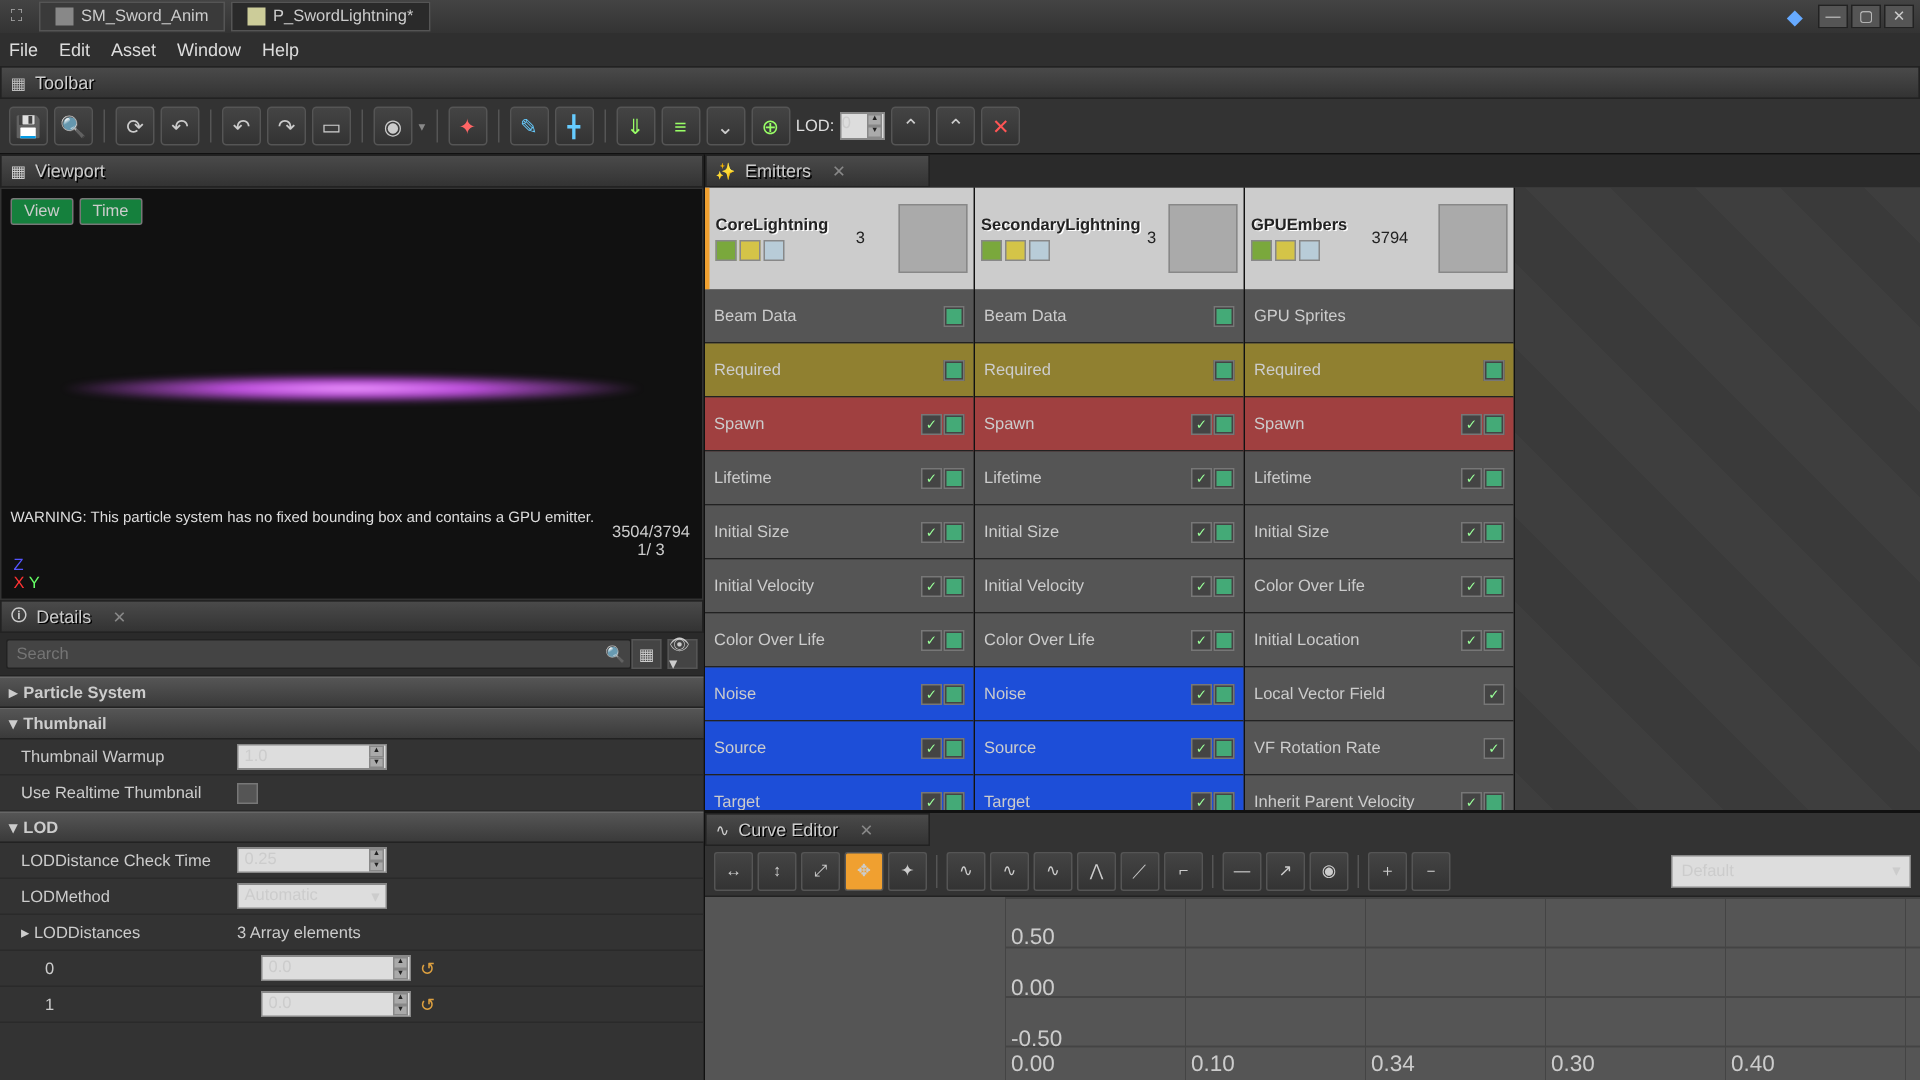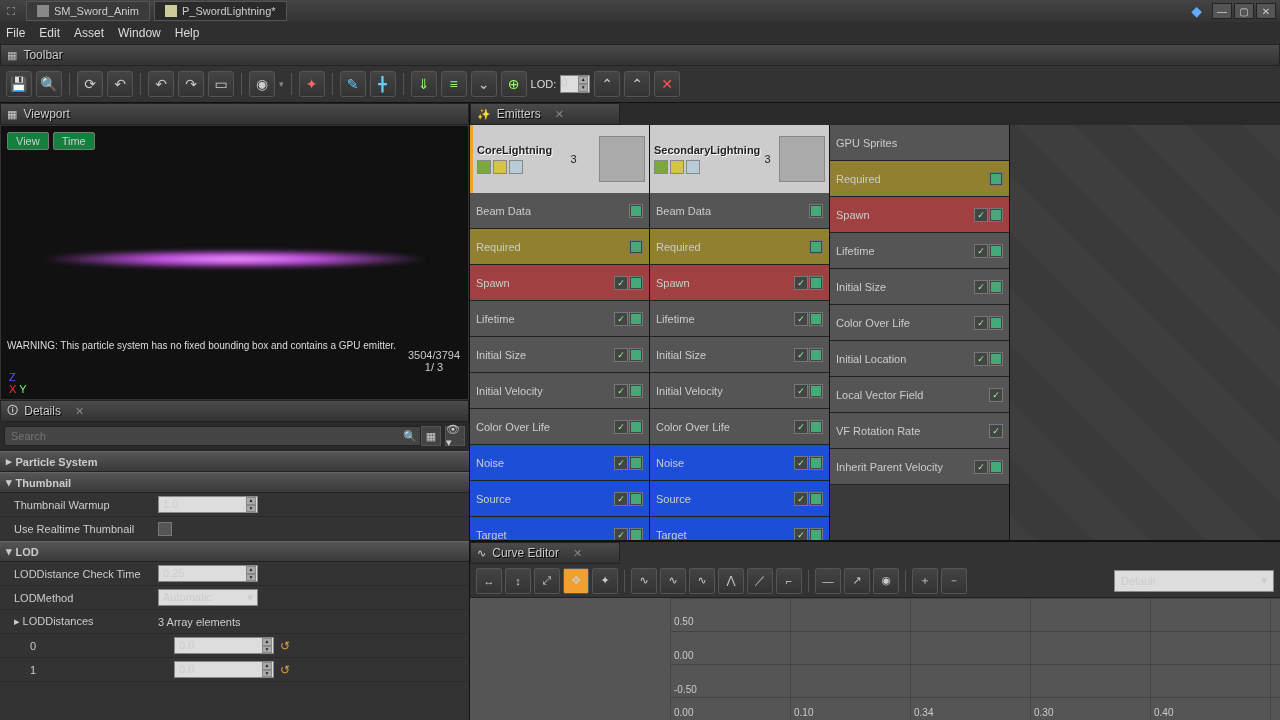--- a/index.html
+++ b/index.html
@@ -63,21 +63,21 @@
 .mc-purple{background:#1d4ed8;}
 .curve-panel { height: 180px; background: #333; border-top: 2px solid #111; display:flex; flex-direction:column;}
 .curve-tools { height: 34px; background: #333; display:flex; align-items:center; padding:0 6px; gap:3px; border-bottom:1px solid #222;}
 .ctool { width:26px; height:26px; background:linear-gradient(#444,#333); border:1px solid #555; border-radius:2px; cursor:pointer; display:flex; align-items:center; justify-content:center;}
 .ctool.active { background:#f0a030; }
 .curve-sel { margin-left:auto; width:160px; height:22px; background:#ddd; color:#222; border:1px solid #888; padding:2px 6px; display:flex; align-items:center;}
 .curve-area { flex:1; display:flex; }
 .curve-side { width:200px; background:#555;}
 .curve-grid { flex:1; background:#555; position:relative;}
 .curve-grid::before{content:""; position:absolute; inset:0; background-image:linear-gradient(#444 1px,transparent 1px),linear-gradient(90deg,#444 1px,transparent 1px); background-size:120px 33px;}
-.grid-lbl{position:absolute; font-size:10px; color:#ccc;}
+.grid-lbl{position:absolute; font-size:15px; color:#ccc;}
 .t-close { color:#888; margin-left:8px; cursor:pointer; font-size:11px;}
 .em-left-block{display:flex; flex-direction:column;}
 </style>
 </head>
 <body>
 
 <div class="titlebar">
   <div style="width:22px; display:flex; align-items:center; justify-content:center;">
     <span style="color:#aaa;">⛶</span>
   </div>
@@ -366,20 +366,32 @@
                 <div class="chk c"></div>
                 <div class="crv"></div>
               </div>
               <div class="mod-row mc-purple">
                 <span>Target</span>
                 <div class="chk c"></div>
                 <div class="crv"></div>
               </div>
             </div>
             <div class="emitter-col">
+              <div class="em-head">
+                <div class="em-left-block">
+                  <span class="em-title">GPUEmbers</span>
+                  <div class="em-badges">
+                    <div class="em-badge g"></div>
+                    <div class="em-badge y"></div>
+                    <div class="em-badge b"></div>
+                  </div>
+                </div>
+                <span class="em-count">3794</span>
+                <div class="em-thumb"></div>
+              </div>
               <div class="mod-row mc-gray">
                 <span>GPU Sprites</span>
                 <div style="margin-left:auto"></div>
               </div>
               <div class="mod-row mc-yellow">
                 <span>Required</span>
                 <div style="margin-left:auto"></div>
                 <div class="crv"></div>
               </div>
               <div class="mod-row mc-red">

